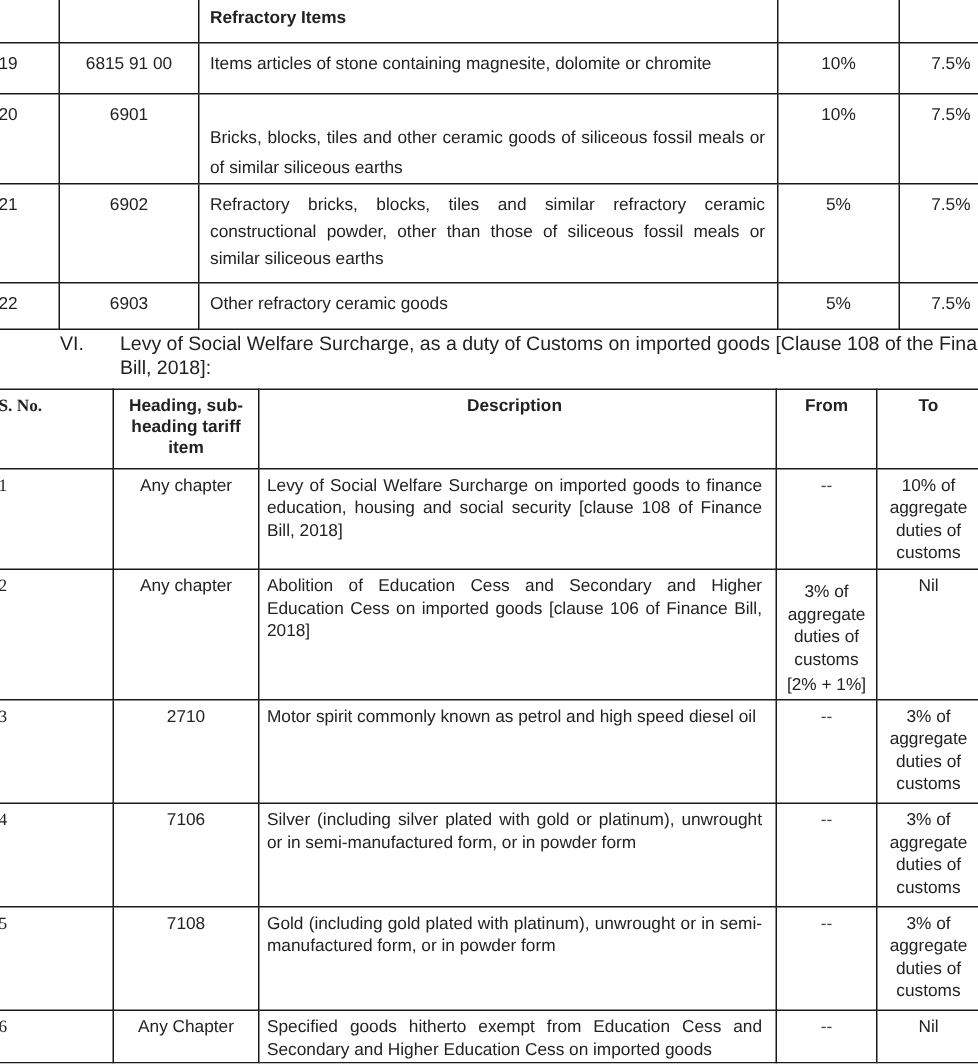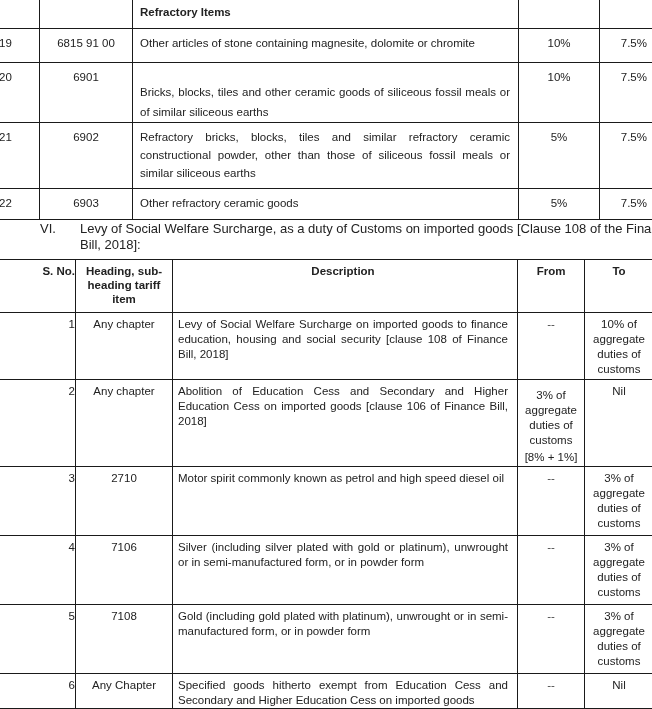--- a/index.html
+++ b/index.html
@@ -71,21 +71,21 @@
       display: block;
     }
 
     
     #t2 {
       left: -2px;
       top: 259px;
       width: 658px;
     }
     #t2 td, #t2 th { padding-top: 4px; }
-    #t2 .c-sno { width: 76px; text-align: right; }
+    #t2 .c-sno { width: 76px; text-align: left; font-family: Liberation Serif, serif; }
     #t2 .c-code { width: 96px; text-align: center; }
     #t2 .c-desc { width: 330px; text-align: justify; padding-left: 5px; padding-right: 9px; }
     #t2 .c-from { width: 66px; text-align: center; line-height: 15px; }
     #t2 .c-to { text-align: center; padding-right: 2px; }
     #t2 th {
       font-weight: bold;
       height: 48px;
       text-align: center;
       line-height: 14px;
     }
@@ -106,21 +106,21 @@
       <tr class="hdr-row">
     <td class="c-sno"></td>
     <td class="c-code"></td>
     <td class="c-desc">Refractory Items</td>
     <td class="c-from"></td>
     <td class="c-to"></td>
   </tr>
   <tr class="r1">
     <td class="c-sno">19</td>
     <td class="c-code">6815 91 00</td>
-    <td class="c-desc">Other articles of stone containing magnesite, dolomite or chromite</td>
+    <td class="c-desc">Items articles of stone containing magnesite, dolomite or chromite</td>
     <td class="c-from">10%</td>
     <td class="c-to">7.5%</td>
   </tr>
   <tr class="r2">
     <td class="c-sno">20</td>
     <td class="c-code">6901</td>
     <td class="c-desc">Bricks, blocks, tiles and other ceramic goods of siliceous fossil meals or of similar siliceous earths</td>
     <td class="c-from">10%</td>
     <td class="c-to">7.5%</td>
   </tr>
@@ -161,21 +161,21 @@
     <td class="c-desc">Levy of Social Welfare Surcharge on imported goods to finance education, housing and social security [clause 108 of Finance Bill, 2018]</td>
     <td class="c-from dash">--</td>
     <td class="c-to">10% of aggregate duties of customs</td>
   </tr>
   <tr class="row-b">
     <td class="c-sno">2</td>
     <td class="c-code">Any chapter</td>
     <td class="c-desc">Abolition of Education Cess and Secondary and Higher Education Cess on imported goods [clause 106 of Finance Bill, 2018]</td>
     <td class="c-from">
       <div style="padding-top:4px;">3% of aggregate duties of customs</div>
-      <div style="padding-top:2px;">[8% + 1%]</div>
+      <div style="padding-top:2px;">[2% + 1%]</div>
     </td>
     <td class="c-to">Nil</td>
   </tr>
   <tr class="row-c">
     <td class="c-sno">3</td>
     <td class="c-code">2710</td>
     <td class="c-desc">Motor spirit commonly known as petrol and high speed diesel oil</td>
     <td class="c-from dash">--</td>
     <td class="c-to">3% of aggregate duties of customs</td>
   </tr>

